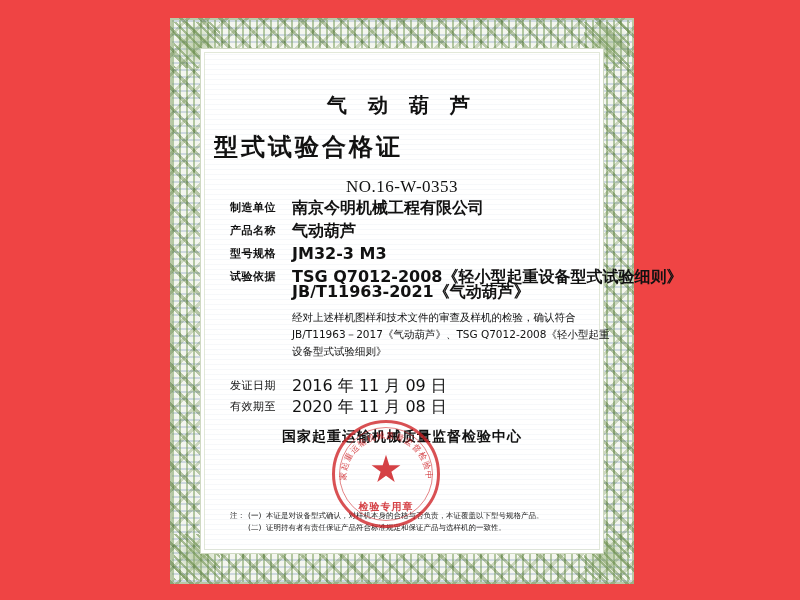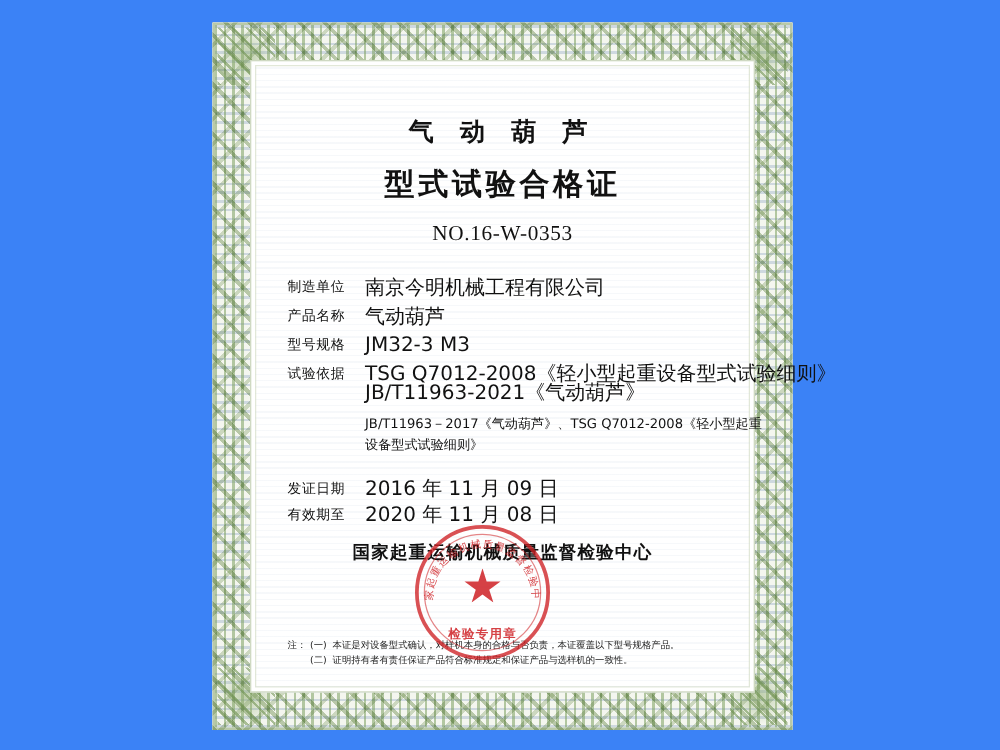--- a/index.html
+++ b/index.html
@@ -7,21 +7,21 @@
     padding: 0;
     width: 800px;
     height: 600px;
     background: #ffffff;
     font-family: "Liberation Serif", serif;
   }
   #page {
     position: relative;
     width: 800px;
     height: 600px;
-    background: #3b82f6;
+    background: #ef4444;
     overflow: hidden;
   }
 
   
   .cert {
     position: absolute;
     left: 170px;
     top: 18px;
     width: 464px;
     height: 566px;
@@ -108,41 +108,41 @@
   .title-main {
     text-align: center;
     font-family: "DejaVu Sans", sans-serif;
     font-weight: bold;
     font-size: 20px;
     letter-spacing: 7px;
     color: #111111;
     margin-top: 32px;
   }
   .title-sub {
-    text-align: center;
     font-family: "DejaVu Sans", sans-serif;
     font-weight: bold;
     font-size: 24px;
     letter-spacing: 3px;
     color: #111111;
     margin-top: 12px;
   }
   .cert-no {
     text-align: center;
     font-family: "Liberation Serif", serif;
     font-size: 17px;
     color: #111111;
     margin-top: 14px;
     letter-spacing: 0.5px;
   }
 
   .fields {
-    margin-top: 25px;
+    margin-top: 3px;
     padding-left: 16px;
     padding-right: 8px;
+    font-weight: bold;
   }
   .row {
     display: flex;
     align-items: flex-start;
     margin-bottom: 8px;
     font-size: 11px;
     color: #111111;
     line-height: 15px;
   }
   .row .label {
@@ -313,20 +313,21 @@
             <span class="line">TSG Q7012-2008《轻小型起重设备型式试验细则》</span>
             <span class="line">JB/T11963-2021《气动葫芦》</span>
           </div>
         </div>
 
 
 
       </div>
 
       <div class="statement">
+        <span class="line">经对上述样机图样和技术文件的审查及样机的检验，确认符合</span>
         <span class="line">JB/T11963－2017《气动葫芦》、TSG Q7012-2008《轻小型起重</span>
         <span class="line">设备型式试验细则》</span>
       </div>
 
       <div class="dates">
         <div class="row">
           <div class="label">发证日期</div>
           <div class="value">2016 年 11 月 09 日</div>
         </div>
         <div class="row">

